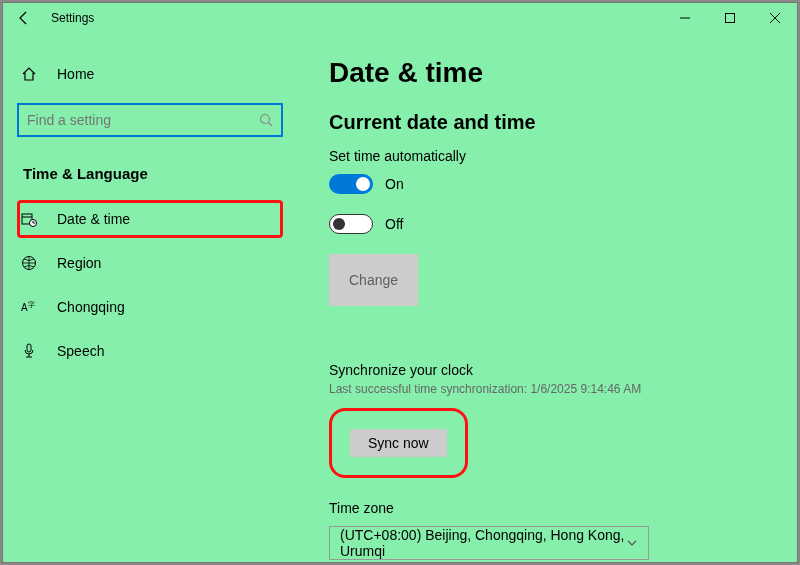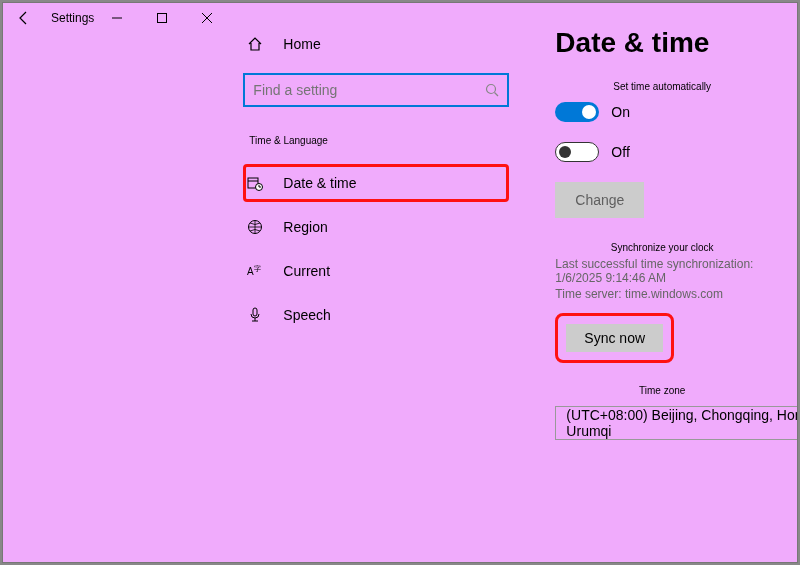--- a/index.html
+++ b/index.html
@@ -1,19 +1,19 @@
 <!DOCTYPE html>
 <html><head>
 <meta charset="utf-8">
 <style>
   * { margin: 0; padding: 0; box-sizing: border-box; font-family: "Segoe UI", sans-serif; }
   body { background: #888; padding: 2px; }
   .window {
-    width: 796px; height: 561px; background: #f0abfc; border: 1px solid #777;
-    display: flex; flex-direction: row; overflow: hidden;
+    width: 796px; height: 561px; background: #86efac; border: 1px solid #777;
+    display: flex; flex-direction: column; overflow: hidden;
   }
   .titlebar {
     height: 30px; display: flex; align-items: center; padding-left: 12px;
   }
   .titlebar .back { width: 18px; height: 18px; display:flex; align-items:center; justify-content:center; margin-right: 18px; }
   .titlebar .title { font-size: 12px; }
   .winbtns { margin-left: auto; display: flex; }
   .winbtn { width: 45px; height: 30px; display:flex; align-items:center; justify-content:center; }
   .wbody { flex: 1; display: flex; overflow: hidden; }
   .sidebar { width: 300px; padding: 18px 20px 0 14px; display:flex; flex-direction:column; }
@@ -21,51 +21,51 @@
   .home-row .icon { width: 20px; margin-right: 16px; display:flex; }
   .home-label { font-size: 14px; }
   .search {
     border: 2px solid #0078d7; height: 34px; display:flex; align-items:center;
     padding: 0 8px; margin-bottom: 28px;
   }
   .search input {
     border: none; outline: none; flex: 1; font-size: 14px; color: #666; background: transparent;
   }
   .search-icon { color: #777; }
-  .section-title { font-size: 10px; font-weight: 400; margin: 0 0 18px 6px; }
+  .section-title { font-size: 15px; font-weight: 700; margin: 0 0 18px 6px; }
   .nav-item {
     display:flex; align-items:center; height: 38px; padding-left: 4px; margin-bottom: 6px;
     font-size: 14px;
   }
   .nav-item .ni-icon { width: 20px; margin-right: 16px; display:flex; }
   .highlight-red { border: 3px solid #f11; border-radius: 4px; padding-left: 1px; }
   .main { flex: 1; padding: 24px 28px 0 26px; overflow-y: auto; }
   .h1 { font-size: 28px; font-weight: 600; margin-bottom: 22px; }
   .h2 { font-size: 20px; font-weight: 600; margin-bottom: 14px; }
   .datetime-now { font-size: 14px; margin-bottom: 22px; }
-  .setting-label { font-size: 10px; margin-bottom: 10px; text-align: center; }
+  .setting-label { font-size: 14px; margin-bottom: 10px; }
   .toggle-row { display:flex; align-items:center; margin-bottom: 20px; }
   .toggle {
     width: 44px; height: 20px; border-radius: 10px; position: relative; margin-right: 12px;
   }
   .toggle .knob {
     position:absolute; top: 3px; width: 14px; height: 14px; border-radius: 50%; background:#fff;
   }
   .toggle.on { background:#0078d7; }
   .toggle.on .knob { right: 3px; }
   .toggle.off { background:#fff; border:1px solid #333; }
   .toggle.off .knob { left: 3px; background:#333; width:12px; height:12px; top:3px; }
   .toggle-state { font-size: 14px; }
   .btn-disabled {
-    background:#ccc; color:#5f5f5f; border:none; padding: 10px 20px; font-size: 14px; margin-bottom: 24px;
+    background:#ccc; color:#5f5f5f; border:none; padding: 18px 20px; font-size: 14px; margin-bottom: 24px;
   }
   .sync-block { margin-bottom: 22px; }
-  .sync-block .setting-label { margin-bottom: 4px; }
+  .sync-block .setting-label { margin-bottom: 4px; margin-top: 32px; }
   .sync-line { font-size: 12px; color:#666; margin-bottom: 2px; }
-  .sync-btn-wrap { border:3px solid #f11; border-radius:8px; display:inline-block; padding:8px; margin-top:10px; }
+  .sync-btn-wrap { border:3px solid #f11; border-radius:16px; display:inline-block; padding:18px; margin-top:10px; }
   .btn {
     background:#ccc; border:none; padding: 6px 18px; font-size: 14px; color:#000;
   }
   .tz-select {
     width: 320px; height: 34px; border:1px solid #999; display:flex; align-items:center;
     padding: 0 10px; justify-content:space-between; font-size:14px; margin-bottom: 10px;
   }
   svg { display:block; }
 </style>
 </head>
@@ -145,36 +145,37 @@
         <span>Region</span>
       </div>
 
       <div class="nav-item">
         <span class="ni-icon">
           <svg width="16" height="16" viewBox="0 0 16 16">
               <text x="0" y="12" font-size="10" font-family="Segoe UI">A</text>
               <text x="7" y="8" font-size="7" font-family="Segoe UI">字</text>
             </svg>
         </span>
-        <span>Current</span>
+        <span>Chongqing</span>
       </div>
 
       <div class="nav-item">
         <span class="ni-icon">
           <svg width="16" height="16" viewBox="0 0 16 16">
               <rect x="6" y="1" width="4" height="8" rx="2" stroke="#000" stroke-width="1" fill="none"></rect>
               <path d="M4 7 A4 4 0 0 0 12 7 M8 11 V14 M5 14 H11" stroke="#000" stroke-width="1" fill="none"></path>
             </svg>
         </span>
         <span>Speech</span>
       </div>
     </div>
 
     <div class="main">
       <div class="h1">Date &amp; time</div>
+      <div class="h2">Current date and time</div>
 
       <div class="setting-label">Set time automatically</div>
       <div class="toggle-row">
         <div class="toggle on">
             <div class="knob"></div>
           </div>
         <span class="toggle-state">On</span>
       </div>
 
       <div class="toggle-row">
@@ -182,21 +183,20 @@
             <div class="knob"></div>
           </div>
         <span class="toggle-state">Off</span>
       </div>
 
       <button class="btn-disabled">Change</button>
 
       <div class="sync-block">
         <div class="setting-label">Synchronize your clock</div>
         <div class="sync-line">Last successful time synchronization: 1/6/2025 9:14:46 AM</div>
-        <div class="sync-line">Time server: time.windows.com</div>
         <div class="sync-btn-wrap">
           <button class="btn">Sync now</button>
         </div>
       </div>
 
       <div class="setting-label">Time zone</div>
       <div class="tz-select">
         <span>(UTC+08:00) Beijing, Chongqing, Hong Kong, Urumqi</span>
         <span>
           <svg width="12" height="12" viewBox="0 0 12 12">

